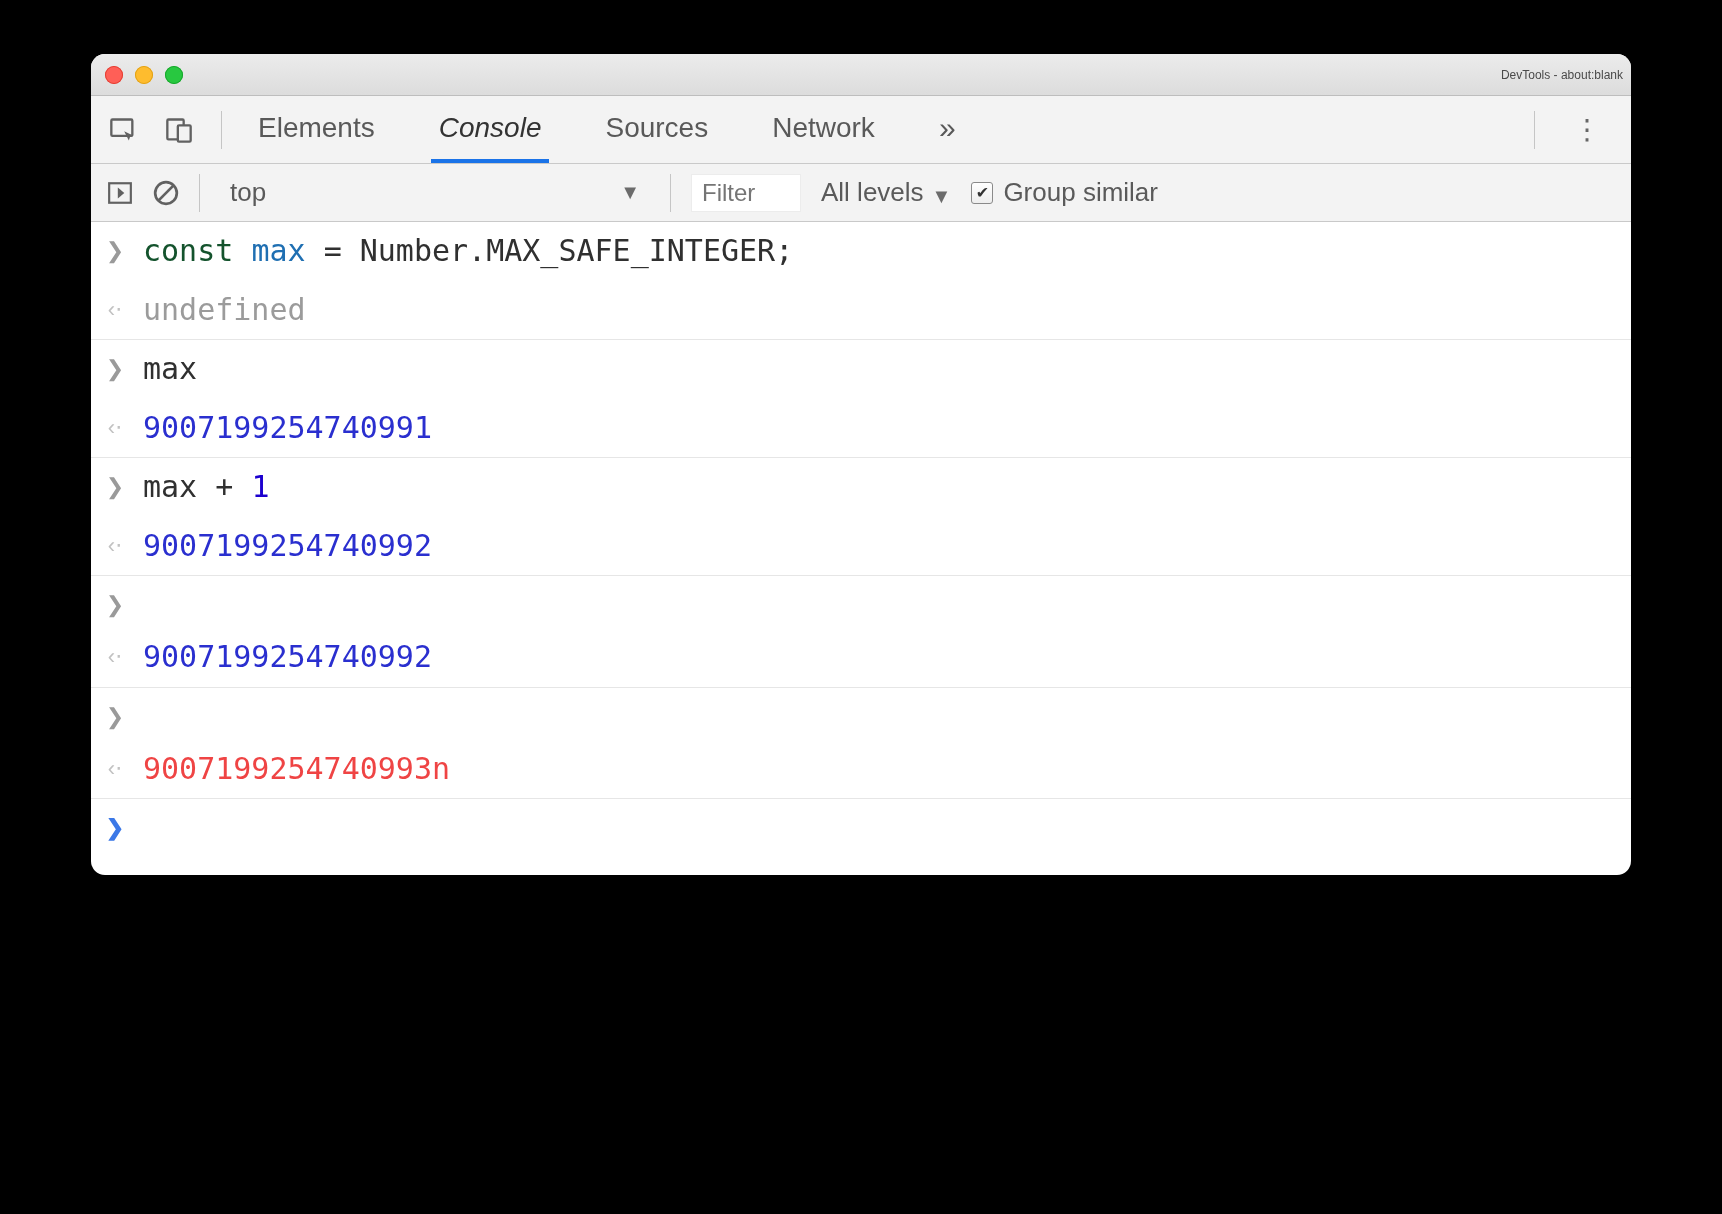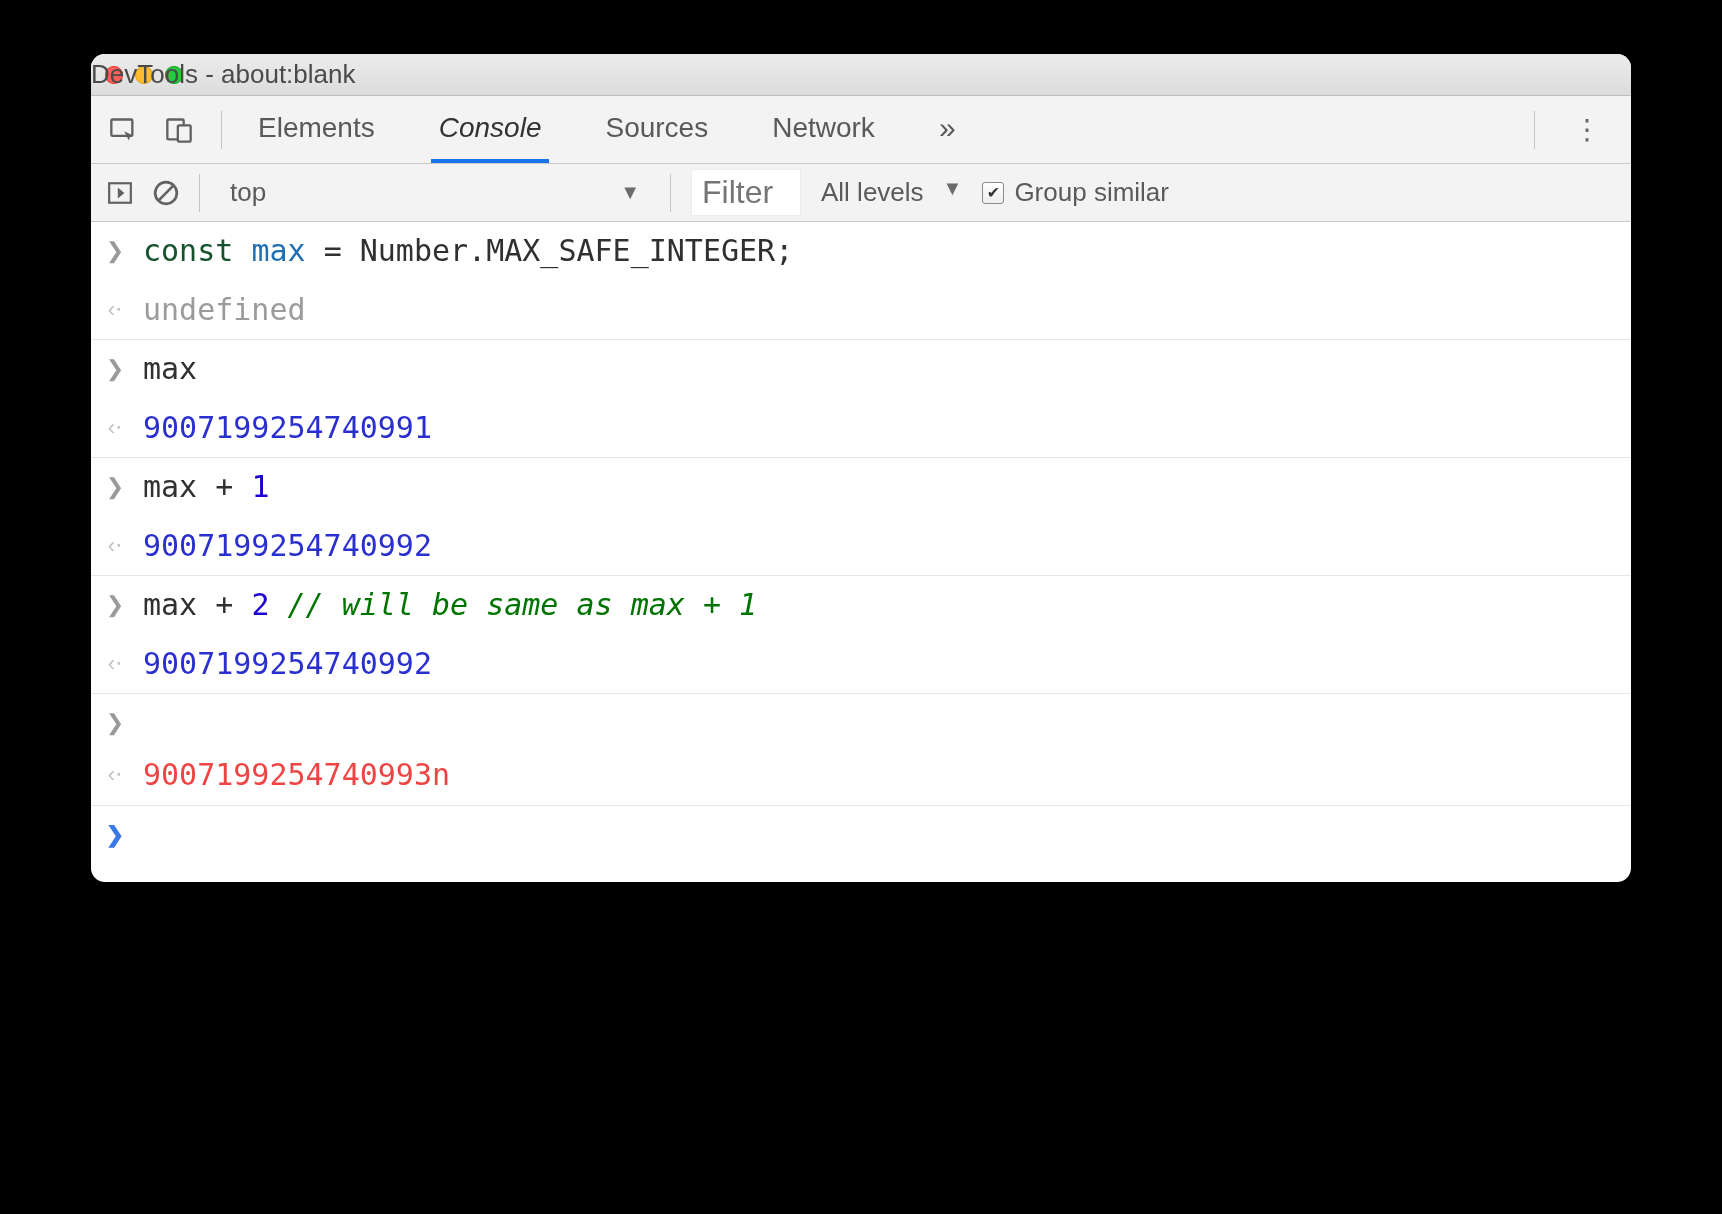--- a/index.html
+++ b/index.html
@@ -28,22 +28,22 @@
     padding: 0 14px;
     gap: 12px;
     position: relative;
   }
   .traffic { display:flex; gap:12px; align-items:center; }
   .tl { width:18px; height:18px; border-radius:50%; }
   .tl.red { background:#ff5f57; box-shadow: inset 0 0 0 1px #e33e32; }
   .tl.yellow { background:#febc2e; box-shadow: inset 0 0 0 1px #e1a116; }
   .tl.green { background:#28c840; box-shadow: inset 0 0 0 1px #17a62b; }
   .titlebar .title {
-    position:absolute; left:0; right:8px; text-align:left;
-    font-size:26px; color:#4a4a4a; pointer-events:none;
+    position:absolute; left:0; right:8px; text-align:right;
+    font-size:12px; color:#4a4a4a; pointer-events:none;
   }
   .toolbar {
     height: 68px;
     background: #f3f3f3;
     border-bottom: 1px solid #c9c9c9;
     display:flex;
     align-items:center;
     padding: 0 18px;
     gap: 28px;
     font-size: 28px;
@@ -65,23 +65,23 @@
     color: #5a5a5a;
   }
   .ctx-select {
     flex: 0 0 430px;
     display:flex; align-items:center; justify-content:space-between;
     padding: 2px 10px; cursor:pointer;gap:29px;
   }
   .vtri { font-size:20px; color:#6b6b6b; }
   .filter {
     background:#fff; border:1px solid #ececec; padding:4px 10px;
-    font-size:32px; color:#909090; width:110px;
-  }
-  .levels { display:flex; align-items:flex-start; gap:19px; cursor:pointer; }
+    font-size:24px; color:#909090; width:110px;
+  }
+  .levels { display:flex; align-items:flex-end; gap:8px; cursor:pointer; }
   .chk { display:flex; align-items:center; gap:10px; cursor:pointer; }
   .chkbox {
     width:22px; height:22px; border:1px solid #8a8a8a; border-radius:3px;
     background:linear-gradient(#fff,#eee); display:flex; align-items:center; justify-content:center;
     font-size:16px; color:#333;
   }
   .console {
     font-family: "SF Mono", Menlo, Consolas, monospace;
     font-size: 30px;
     line-height: 1.55;
@@ -212,21 +212,20 @@
           <div class="code"><span>max + </span><span class="tok-num">1</span></div>
         </div>
         <div class="row">
           <div class="gutter prompt-out">‹⋅</div>
           <div class="code res-num">9007199254740992</div>
         </div>
       </div>
       <div class="group">
         <div class="row">
           <div class="gutter prompt-in">❯</div>
-          <div class="code"><span>max + </span><span class="tok-num">2</span><span> </span><span class="tok-com">// will be same as max + 1</span></div>
         </div>
         <div class="row">
           <div class="gutter prompt-out">‹⋅</div>
           <div class="code res-num">9007199254740992</div>
         </div>
       </div>
       <div class="group">
         <div class="row">
           <div class="gutter prompt-in">❯</div>
         </div>

